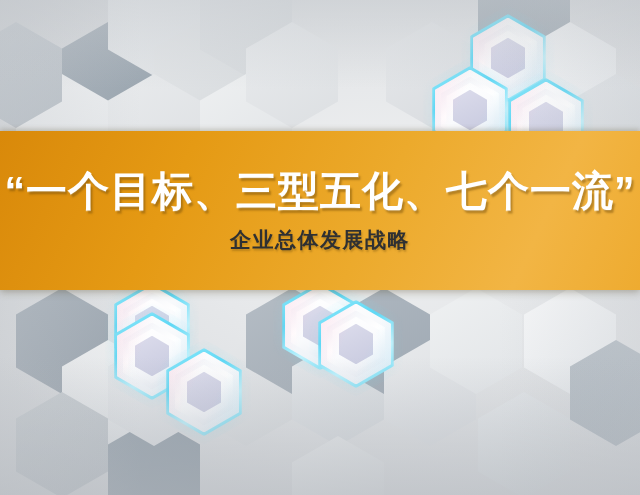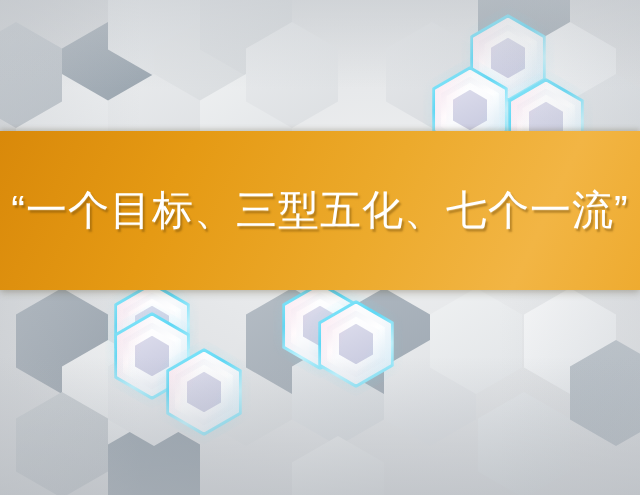--- a/index.html
+++ b/index.html
@@ -83,21 +83,21 @@
     box-sizing: border-box;
     background: linear-gradient(115deg, #d9890a 0%, #e59a14 28%, #ecaa2c 58%, #f2b544 82%, #eeab30 100%);
     box-shadow: 0 3px 7px rgba(90,80,50,0.30), 0 -2px 5px rgba(90,80,50,0.20);
     display: flex;
     flex-direction: column;
     align-items: center;
     justify-content: center;
   }
   #band-title {
     color: #ffffff;
-    font-weight: normal;
+    font-weight: bold;
     font-size: 41px;
     letter-spacing: 1px;
     line-height: 1.05;
     white-space: nowrap;
     text-shadow: 2px 3px 2px rgba(110,74,8,0.45), 0 1px 0 rgba(255,255,255,0.25);
   }
   #band-subtitle {
     color: #2f3032;
     font-weight: bold;
     font-size: 21px;
@@ -218,15 +218,16 @@
         <div class="ring g-r3"></div>
         <div class="ring g-core"></div>
         <div class="ring g-tint"></div>
       </div>
     </div>
 
   <div class="bg-vignette"></div>
 
   <div id="band" style="top: 131px; height: 159px;">
     <div id="band-title">“一个目标、三型五化、七个一流”</div>
+    <div id="band-subtitle">企业总体发展战略</div>
   </div>
 
 </div>
 
 </body></html>

